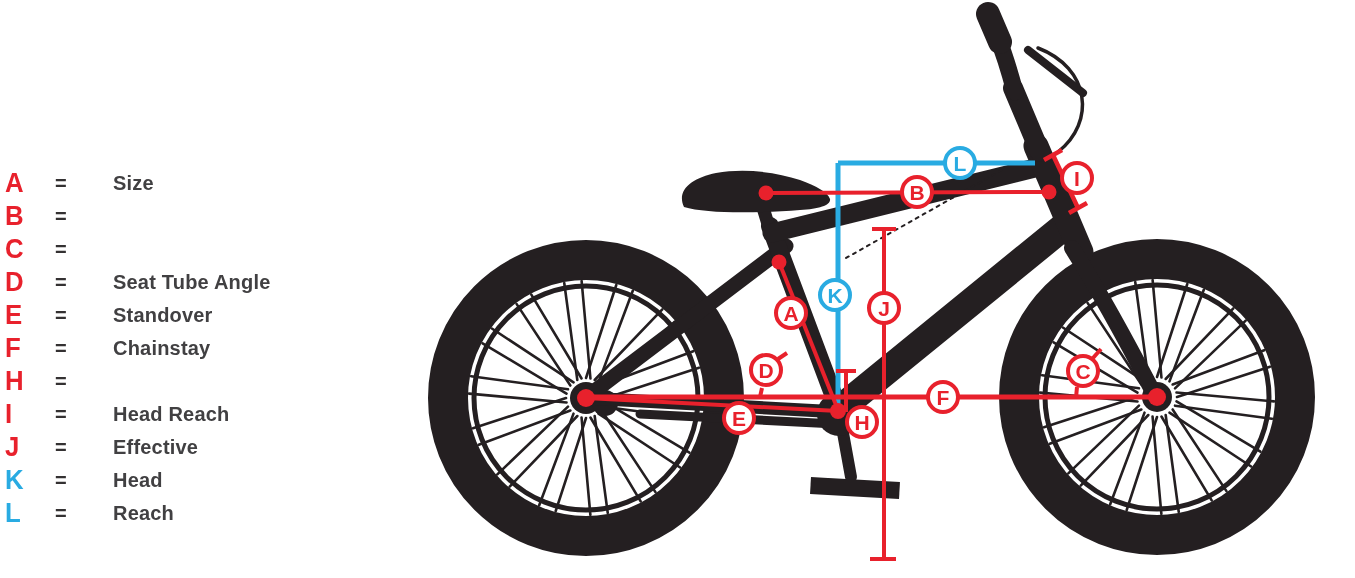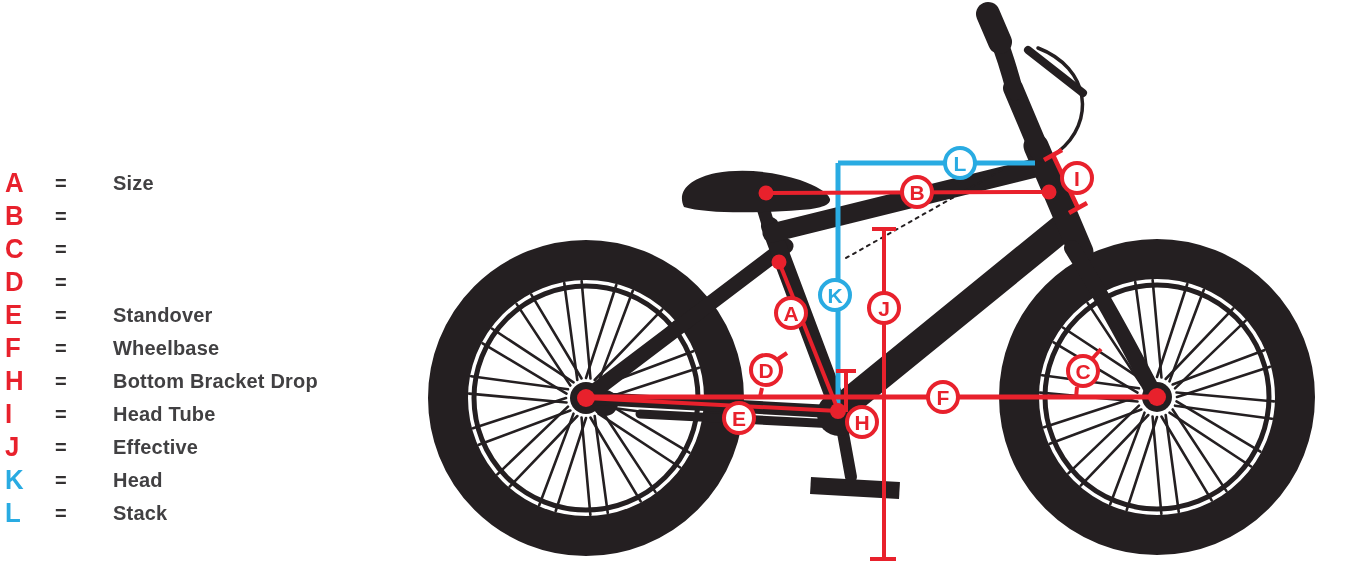--- a/index.html
+++ b/index.html
@@ -36,55 +36,55 @@
       <span class="lletter">B</span>
       <span class="leq">=</span>
     </div>
     <div class="lrow">
       <span class="lletter">C</span>
       <span class="leq">=</span>
     </div>
     <div class="lrow">
       <span class="lletter">D</span>
       <span class="leq">=</span>
+      <span class="llabel">Seat Tube Angle</span>
     </div>
     <div class="lrow">
       <span class="lletter">E</span>
       <span class="leq">=</span>
       <span class="llabel">Standover</span>
     </div>
     <div class="lrow">
       <span class="lletter">F</span>
       <span class="leq">=</span>
-      <span class="llabel">Wheelbase</span>
+      <span class="llabel">Chainstay</span>
     </div>
     <div class="lrow">
       <span class="lletter">H</span>
       <span class="leq">=</span>
-      <span class="llabel">Bottom Bracket Drop</span>
     </div>
     <div class="lrow">
       <span class="lletter">I</span>
       <span class="leq">=</span>
-      <span class="llabel">Head Tube</span>
+      <span class="llabel">Head Reach</span>
     </div>
     <div class="lrow">
       <span class="lletter">J</span>
       <span class="leq">=</span>
       <span class="llabel">Effective</span>
     </div>
     <div class="lrow blue">
       <span class="lletter">K</span>
       <span class="leq">=</span>
       <span class="llabel">Head</span>
     </div>
     <div class="lrow blue">
       <span class="lletter">L</span>
       <span class="leq">=</span>
-      <span class="llabel">Stack</span>
+      <span class="llabel">Reach</span>
     </div>
   </div>
 
   <svg id="diagram-svg" width="1355" height="578" viewBox="0 0 1355 578">
 
     <g stroke="var(--dark)" fill="none" stroke-linecap="round">
 
       <g>
         <circle cx="586" cy="398" r="138" stroke-width="40"></circle>
         <circle cx="586" cy="398" r="112" stroke-width="5"></circle>

